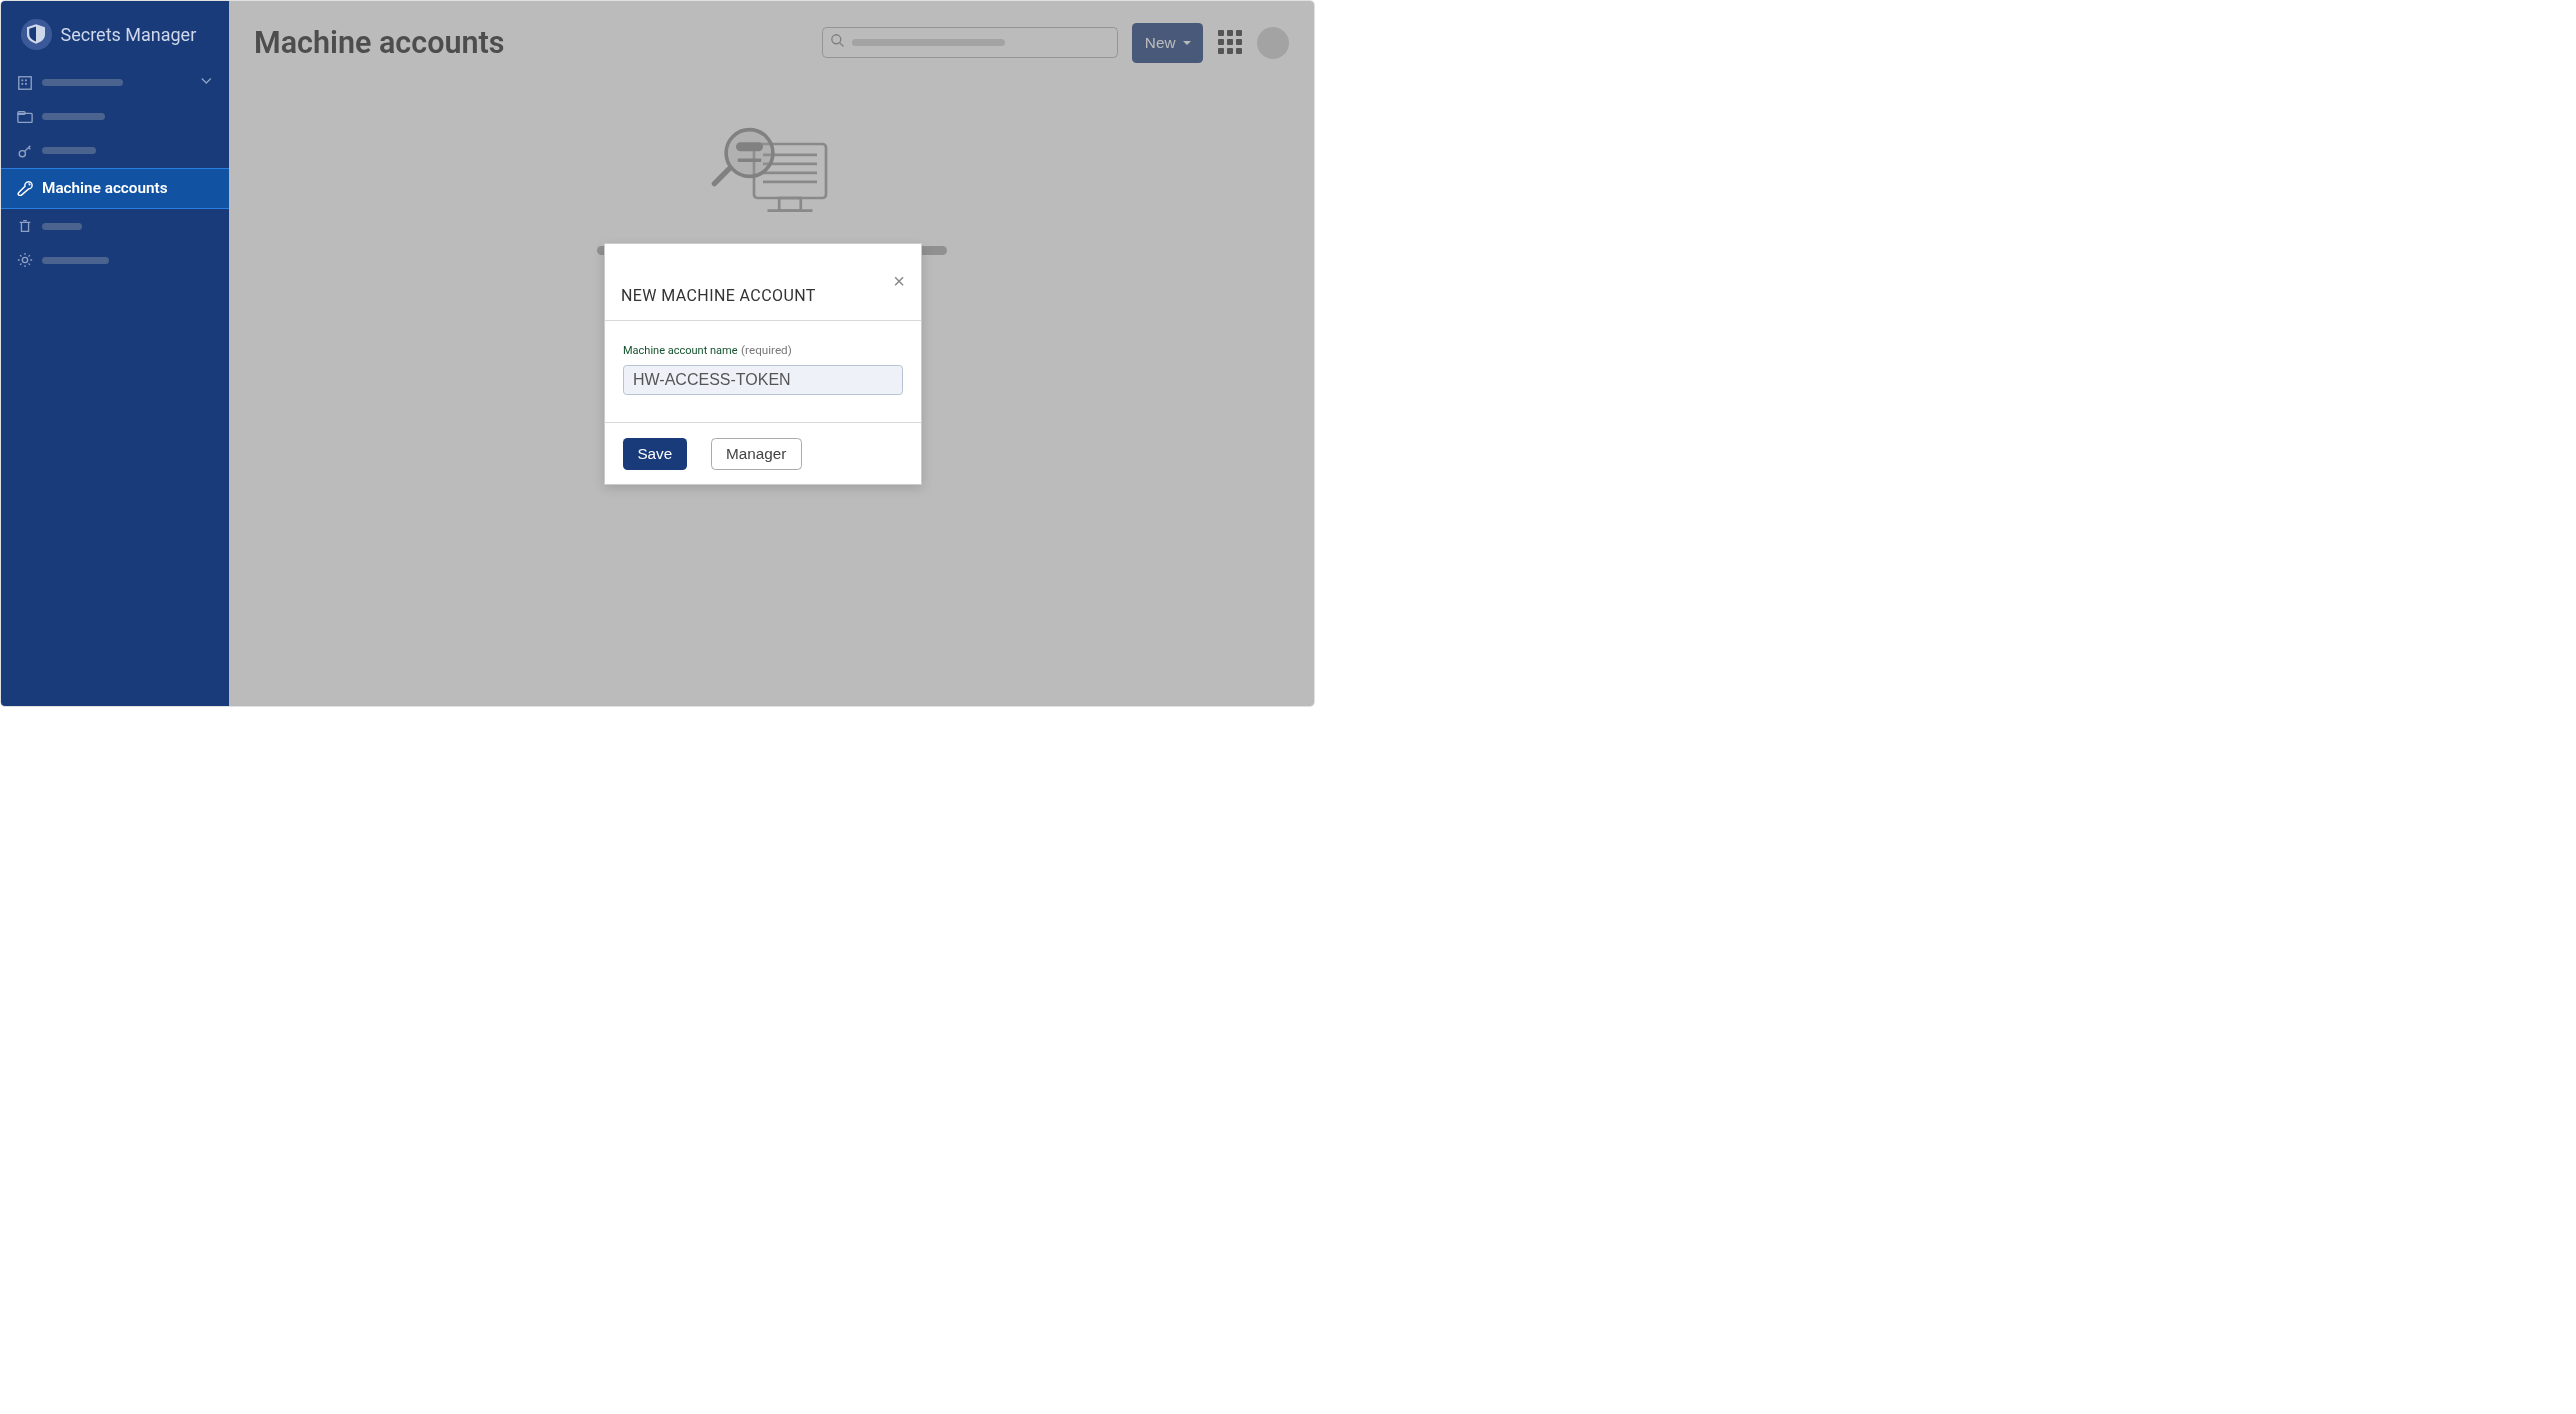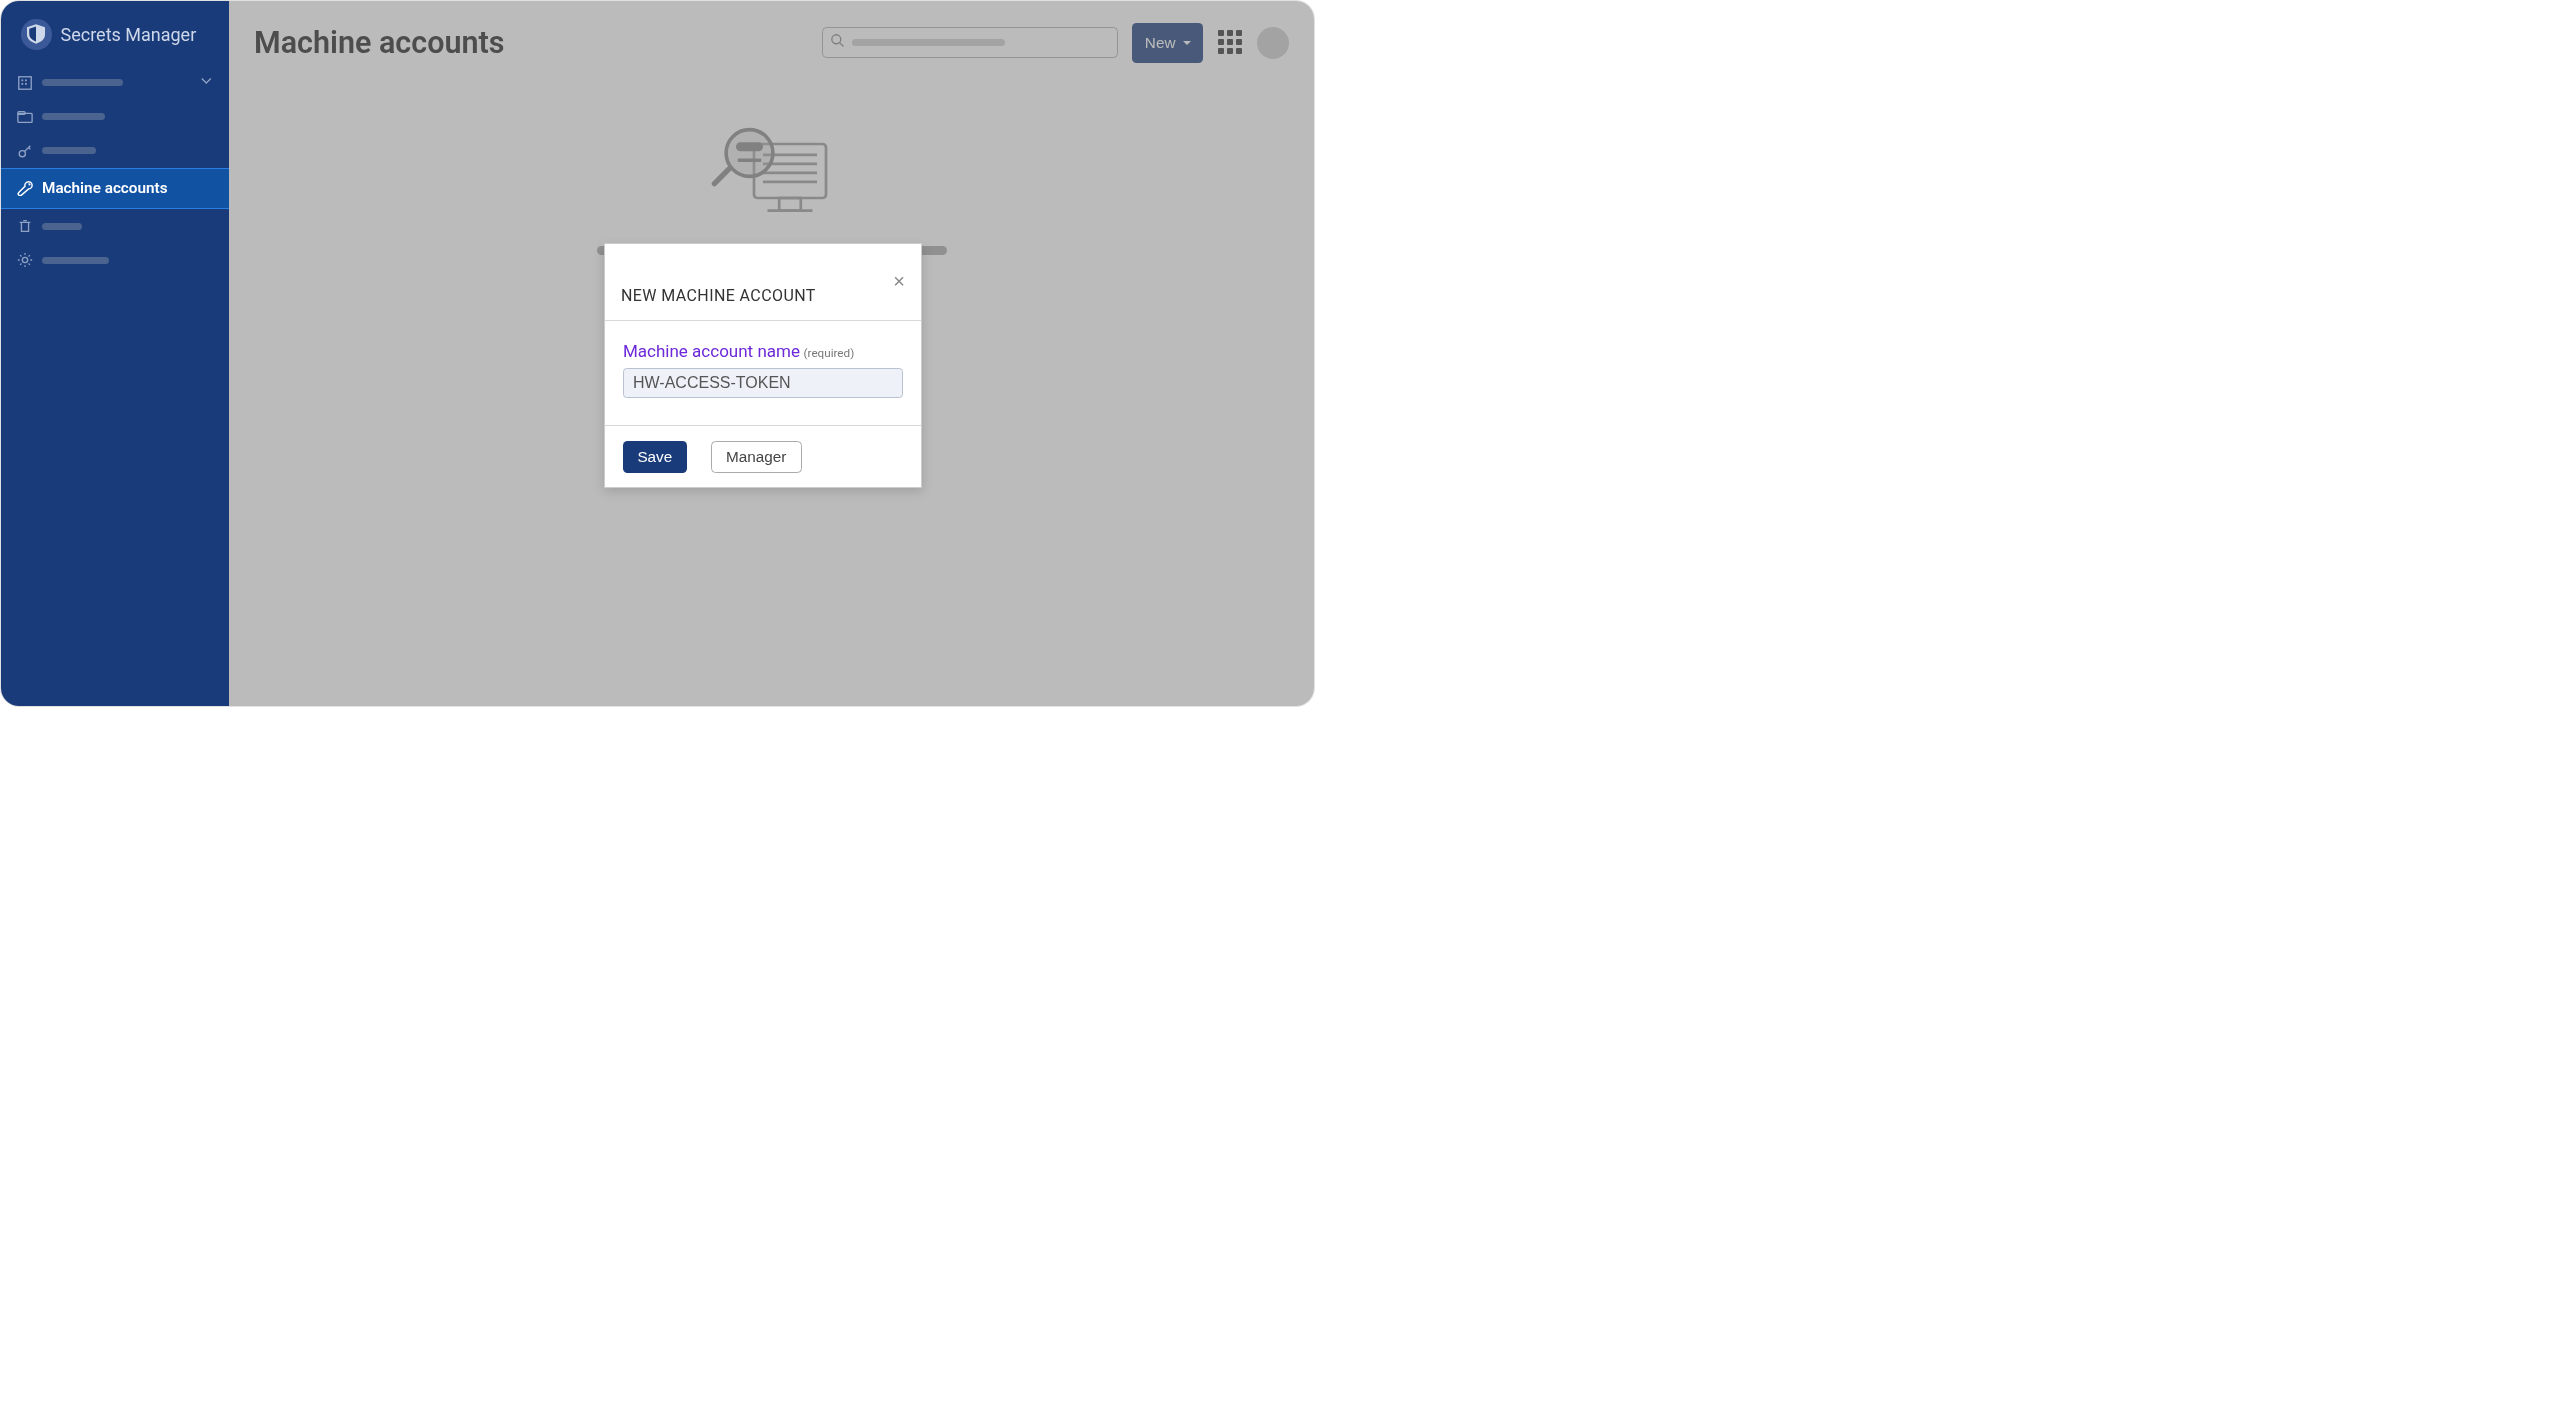--- a/index.html
+++ b/index.html
@@ -1,21 +1,21 @@
 <!DOCTYPE html>
 <html style="font-size:14.4px"><head>
 <meta charset="utf-8">
 <style>
   * { box-sizing: border-box; margin: 0; padding: 0; }
   html, body { width: 100%; height: 100%; font-family: -apple-system, BlinkMacSystemFont, "Segoe UI", Roboto, Arial, sans-serif; }
   .frame {
     width: 1315px;
     height: 707px;
     background: #fff;
-    border-radius: 19px;
+    border-radius: 5px;
     overflow: hidden;
     position: relative;
     display: flex;
     border: 0.9px solid #e0e0e0;
   }
   
   .sidebar {
     width: 228px;
     background: #1a3b7a;
     color: #fff;
@@ -175,21 +175,21 @@
     font-weight: 400;
     margin-top: 28px;
   }
   .modal-close {
     font-size: 20px; color: #888; cursor: pointer; background:none; border:none;
   }
   .modal-body {
     padding: 20px 18px 27px 18px;
   }
   .field-label {
-    font-size: 17px; color: #6d28d9;
+    font-size: 11px; color: #14532d;
   }
   .field-required {
     font-size: 11.7px; color: #777; margin-left: 0;
   }
   .field-input {
     margin-top: 7.2px;
     width: 100%;
     height: 30.5px;
     border: 0.9px solid #b8c2d0;
     background: #eef2f8;

